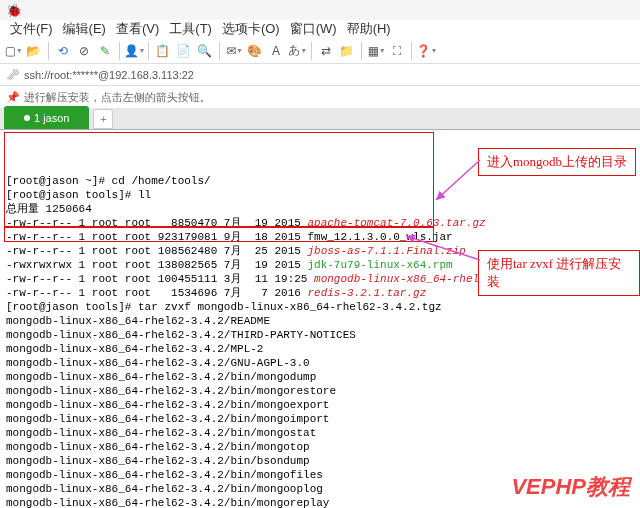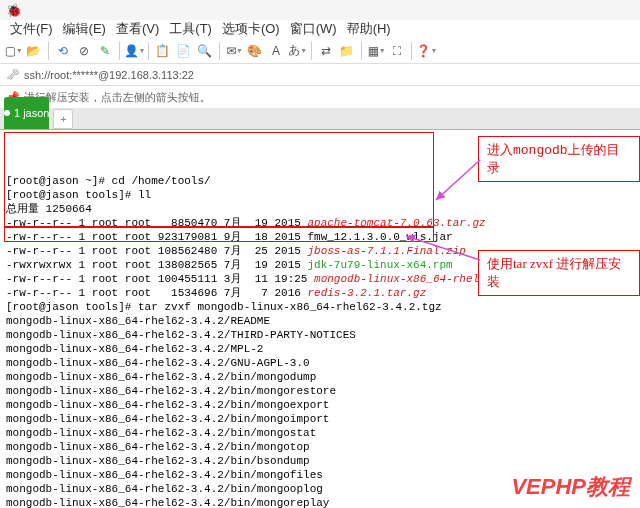--- a/index.html
+++ b/index.html
@@ -12,28 +12,28 @@
   .toolbar .sep { width: 1px; height: 18px; background: #ccc; margin: 0 2px; }
   .tb-btn { width: 18px; height: 18px; display: flex; align-items: center; justify-content: center; font-size: 12px; color: #555; cursor: pointer; }
   .tb-btn.blue { color: #2a6fc9; }
   .tb-btn.green { color: #2a9d2a; }
   .dd::after { content: "▾"; font-size: 8px; color: #888; margin-left: 1px; }
   .address-bar { height: 22px; display: flex; align-items: center; padding: 0 6px; font-size: 11px; color: #555; border-bottom: 1px solid #ddd; }
   .addr-icon { color: #888; margin-right: 4px; }
   .hint-bar { height: 22px; display: flex; align-items: center; padding: 0 6px; font-size: 11px; color: #666; }
   .hint-bar .pin { color: #c00; margin-right: 4px; }
   .tab-strip { height: 22px; background: #e8e8e8; display: flex; align-items: flex-end; padding-left: 4px; border-bottom: 1px solid #b0b0b0; }
-  .tab { height: 32px; background: #2a9d2a; color: #fff; font-size: 11px; padding: 2px 0; border-radius: 3px 3px 0 0; display: flex; align-items: center; gap: 4px; }
+  .tab { height: 23px; background: #2a9d2a; color: #fff; font-size: 11px; padding: 2px 20px; border-radius: 3px 3px 0 0; display: flex; align-items: center; gap: 4px; }
   .tab .dot { width: 6px; height: 6px; background: #fff; border-radius: 50%; }
   .tab-add { width: 20px; height: 20px; display: flex; align-items: center; justify-content: center; color: #888; background: #fff; border: 1px solid #ccc; margin-left: 4px; border-radius: 3px 3px 0 0; }
   .terminal { font-family: Consolas, "Courier New", monospace; font-size: 11px; line-height: 14px; padding: 2px 6px; white-space: pre; color: #000; background: #fff; position: relative; }
   .redbox1 { position: absolute; border: 1.5px solid #d11; left: 4px; top: 2px; width: 430px; height: 96px; pointer-events: none; }
   .redbox2 { position: absolute; border: 1.5px solid #d11; left: 4px; top: 96px; width: 430px; height: 16px; pointer-events: none; }
   .callout { position: absolute; border: 1.5px solid #d11; background: #fff; padding: 4px 8px; font-family: "Microsoft YaHei"; font-size: 13px; color: #d11; }
-  .callout1 { left: 478px; top: 136px; font-family: Liberation Mono, monospace; }
+  .callout1 { left: 478px; top: 148px; }
   .callout2 { left: 478px; top: 250px; }
   svg.arrow { position: absolute; pointer-events: none; }
   .red { color: #c22; font-style: italic; }
   .grn { color: #2a9d2a; }
   .watermark { position: absolute; right: 10px; bottom: 6px; font-family: Arial, sans-serif; font-size: 22px; font-weight: bold; font-style: italic; color: #ef4444; }
 </style>
 </head>
 <body>
 
 <div class="title-bar">

